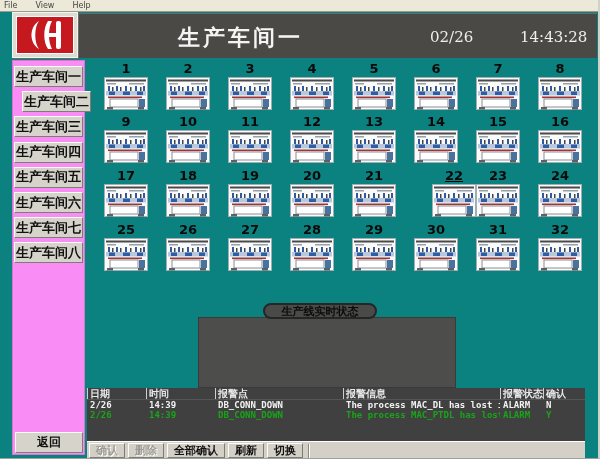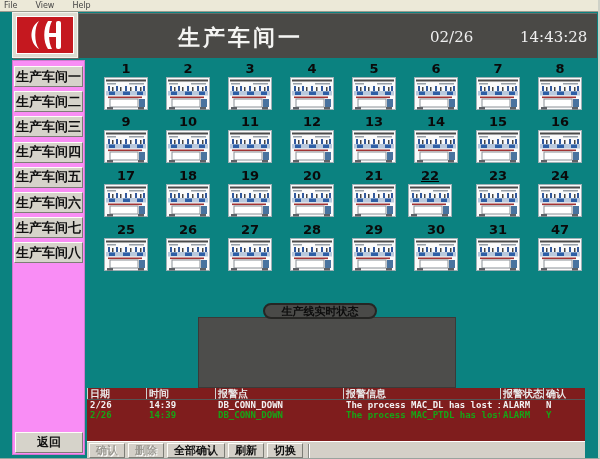--- a/index.html
+++ b/index.html
@@ -48,21 +48,21 @@
 
   
   .status-pill { position:absolute; left:263px; top:303px; width:114px; height:16px; background:#4a4a48;
                  border:2px solid #262624; border-radius:8px; display:flex; align-items:center;
                  justify-content:center; font-size:11px; font-weight:bold; color:#0c0c0c; z-index:3; }
   .alarm-panel { position:absolute; left:198px; top:317px; width:258px; height:71px; background:#4d4d4b;
                  border:1px solid #3a3a38; padding:9px 0 0 13px; z-index:2; }
   .alarm-panel div { font-size:11px; color:#0d0d0d; line-height:15px; }
 
   
-  .alarm-table { position:absolute; left:87px; top:388px; width:498px; height:53px; background:#7f1d1d; }
+  .alarm-table { position:absolute; left:87px; top:388px; width:498px; height:53px; background:#404040; }
   .tbl-head { display:grid; grid-template-columns:59px 69px 128px 157px 43px 42px; height:12px;
               border-bottom:1px solid #555; }
   .tbl-head div { font-size:10px; font-weight:bold; color:#e8e8e8; border-left:1px solid #cfcfcf;
                   padding-left:2px; line-height:12px; overflow:hidden; white-space:nowrap; }
   .tbl-row { display:grid; grid-template-columns:59px 69px 128px 157px 43px 42px; height:10px; }
   .tbl-row div { font-size:9px; font-weight:bold; color:#f2f2f2; padding-left:3px; line-height:10px;
                  overflow:hidden; white-space:nowrap; font-family:"DejaVu Sans Mono", monospace; }
   .tbl-row.green div { color:#17a517; }
 
   
@@ -98,21 +98,21 @@
         <path d="M23 4 C18 11 18 25 23 32 L27 32 C23 25 23 11 27 4 Z" fill="#fff"></path>
         <rect x="31" y="4" width="5" height="28" rx="2" fill="#fff"></rect>
         <rect x="24" y="16" width="9" height="4" fill="#fff"></rect>
       </svg>
     </div>
   </div>
 
   <div class="sidebar">
     <div id="ws-buttons">
         <div class="ws-btn" style="top: 5px;">生产车间一</div>
-        <div class="ws-btn" style="top: 30.2px;">生产车间二</div>
+        <div class="ws-btn" style="top: 30.2px; margin-left: 8px;">生产车间二</div>
         <div class="ws-btn" style="top: 55.4px;">生产车间三</div>
         <div class="ws-btn" style="top: 80.6px;">生产车间四</div>
         <div class="ws-btn" style="top: 105.8px;">生产车间五</div>
         <div class="ws-btn" style="top: 131px;">生产车间六</div>
         <div class="ws-btn" style="top: 156.2px;">生产车间七</div>
         <div class="ws-btn" style="top: 181.4px;">生产车间八</div>
       </div>
     <div class="back-btn">返回</div>
   </div>
 
@@ -677,21 +677,21 @@
     <rect x="5" y="14.5" width="6" height="3.5" fill="#2e5fa6"></rect>
     <rect x="19" y="14.5" width="7" height="3.5" fill="#2e5fa6"></rect>
     <rect x="33" y="14.5" width="6" height="3.5" fill="#2e5fa6"></rect>
     <rect x="4" y="19.5" width="34" height="1.6" fill="#a23434"></rect>
     <rect x="6" y="22" width="28" height="8" fill="#ffffff" stroke="#8a9096"></rect>
     <rect x="35" y="22" width="6" height="8" fill="#49739f"></rect>
     <rect x="3" y="30" width="6" height="2.5" fill="#5d6166"></rect>
     <rect x="34" y="30" width="6" height="2.5" fill="#5d6166"></rect>
   </svg>
 </div>
-      <div class="machine-cell" style="left: 404px; top: 169px; text-decoration: underline;">
+      <div class="machine-cell" style="left: 428px; top: 169px; text-decoration: underline;">
         <div class="mnum">22</div>
   <svg width="44" height="33" viewBox="0 0 44 33" xmlns="http://www.w3.org/2000/svg">
     <rect x="0.5" y="0.5" width="43" height="32" fill="#fafafa" stroke="#9fb0b5"></rect>
     <rect x="2" y="2.5" width="40" height="2" fill="#4a4a4a"></rect>
     <rect x="3" y="6" width="9" height="1.5" fill="#98a0a8"></rect>
     <rect x="25" y="6" width="15" height="1.5" fill="#98a0a8"></rect>
     <rect x="4" y="9" width="2" height="5" fill="#31589c"></rect>
     <rect x="8" y="10" width="1.5" height="4" fill="#444"></rect>
     <rect x="12" y="9" width="2" height="5" fill="#31589c"></rect>
     <rect x="16" y="10" width="1.5" height="4" fill="#444"></rect>
@@ -948,21 +948,21 @@
     <rect x="19" y="14.5" width="7" height="3.5" fill="#2e5fa6"></rect>
     <rect x="33" y="14.5" width="6" height="3.5" fill="#2e5fa6"></rect>
     <rect x="4" y="19.5" width="34" height="1.6" fill="#a23434"></rect>
     <rect x="6" y="22" width="28" height="8" fill="#ffffff" stroke="#8a9096"></rect>
     <rect x="35" y="22" width="6" height="8" fill="#49739f"></rect>
     <rect x="3" y="30" width="6" height="2.5" fill="#5d6166"></rect>
     <rect x="34" y="30" width="6" height="2.5" fill="#5d6166"></rect>
   </svg>
 </div>
       <div class="machine-cell" style="left: 534px; top: 223px;">
-        <div class="mnum">47</div>
+        <div class="mnum">32</div>
   <svg width="44" height="33" viewBox="0 0 44 33" xmlns="http://www.w3.org/2000/svg">
     <rect x="0.5" y="0.5" width="43" height="32" fill="#fafafa" stroke="#9fb0b5"></rect>
     <rect x="2" y="2.5" width="40" height="2" fill="#4a4a4a"></rect>
     <rect x="3" y="6" width="9" height="1.5" fill="#98a0a8"></rect>
     <rect x="25" y="6" width="15" height="1.5" fill="#98a0a8"></rect>
     <rect x="4" y="9" width="2" height="5" fill="#31589c"></rect>
     <rect x="8" y="10" width="1.5" height="4" fill="#444"></rect>
     <rect x="12" y="9" width="2" height="5" fill="#31589c"></rect>
     <rect x="16" y="10" width="1.5" height="4" fill="#444"></rect>
     <rect x="21" y="9" width="2" height="5" fill="#31589c"></rect>

